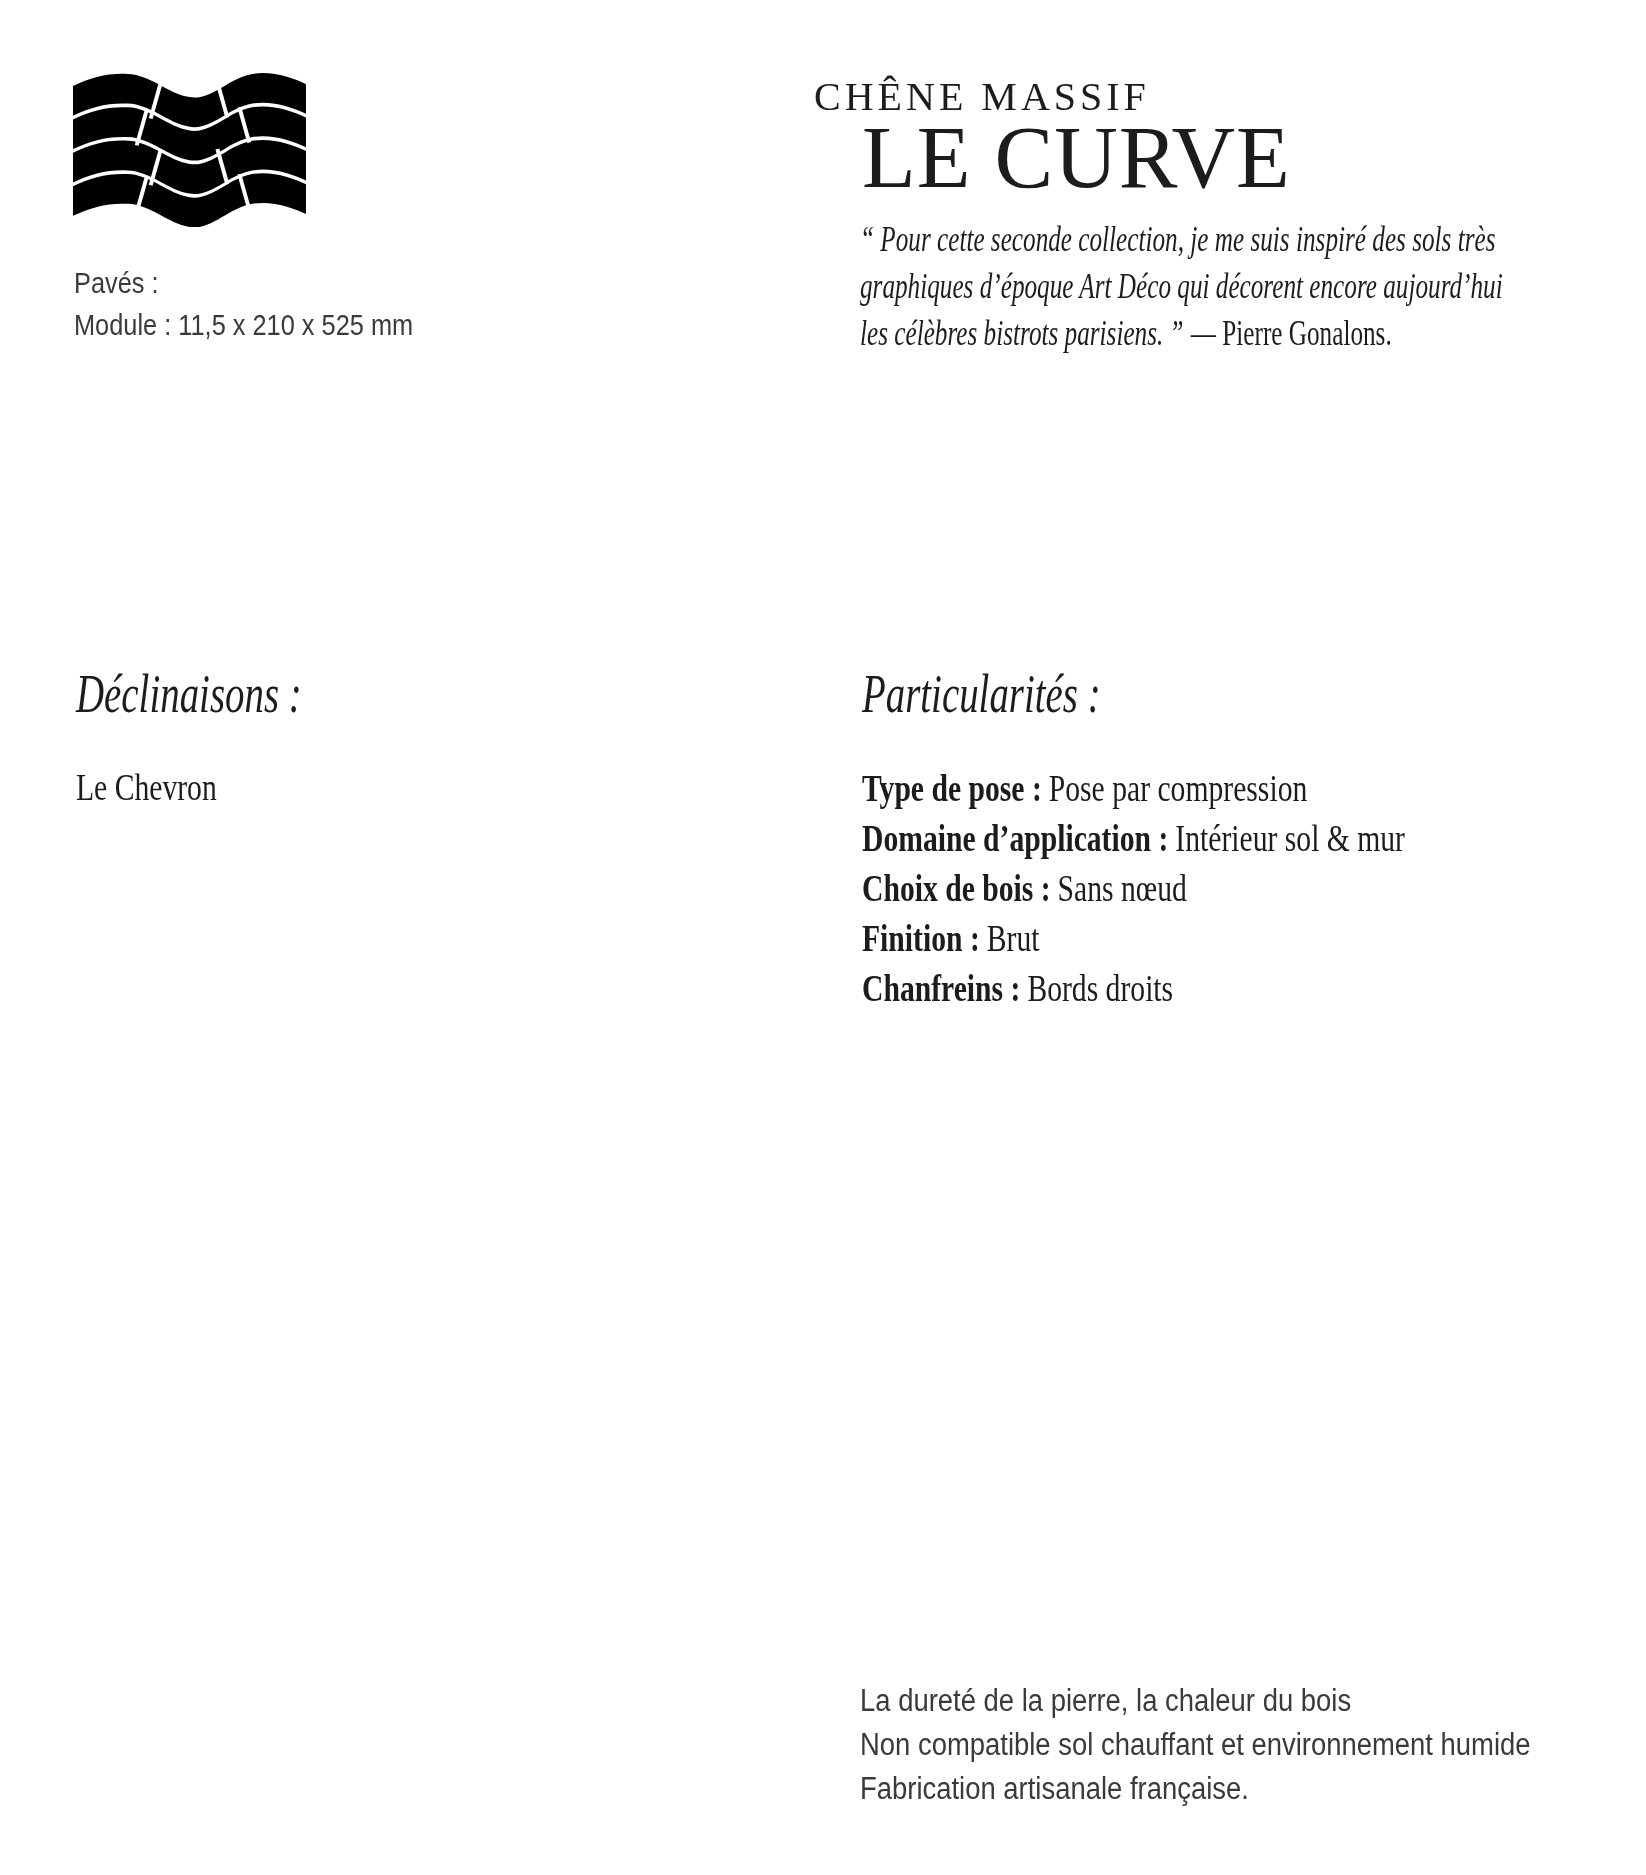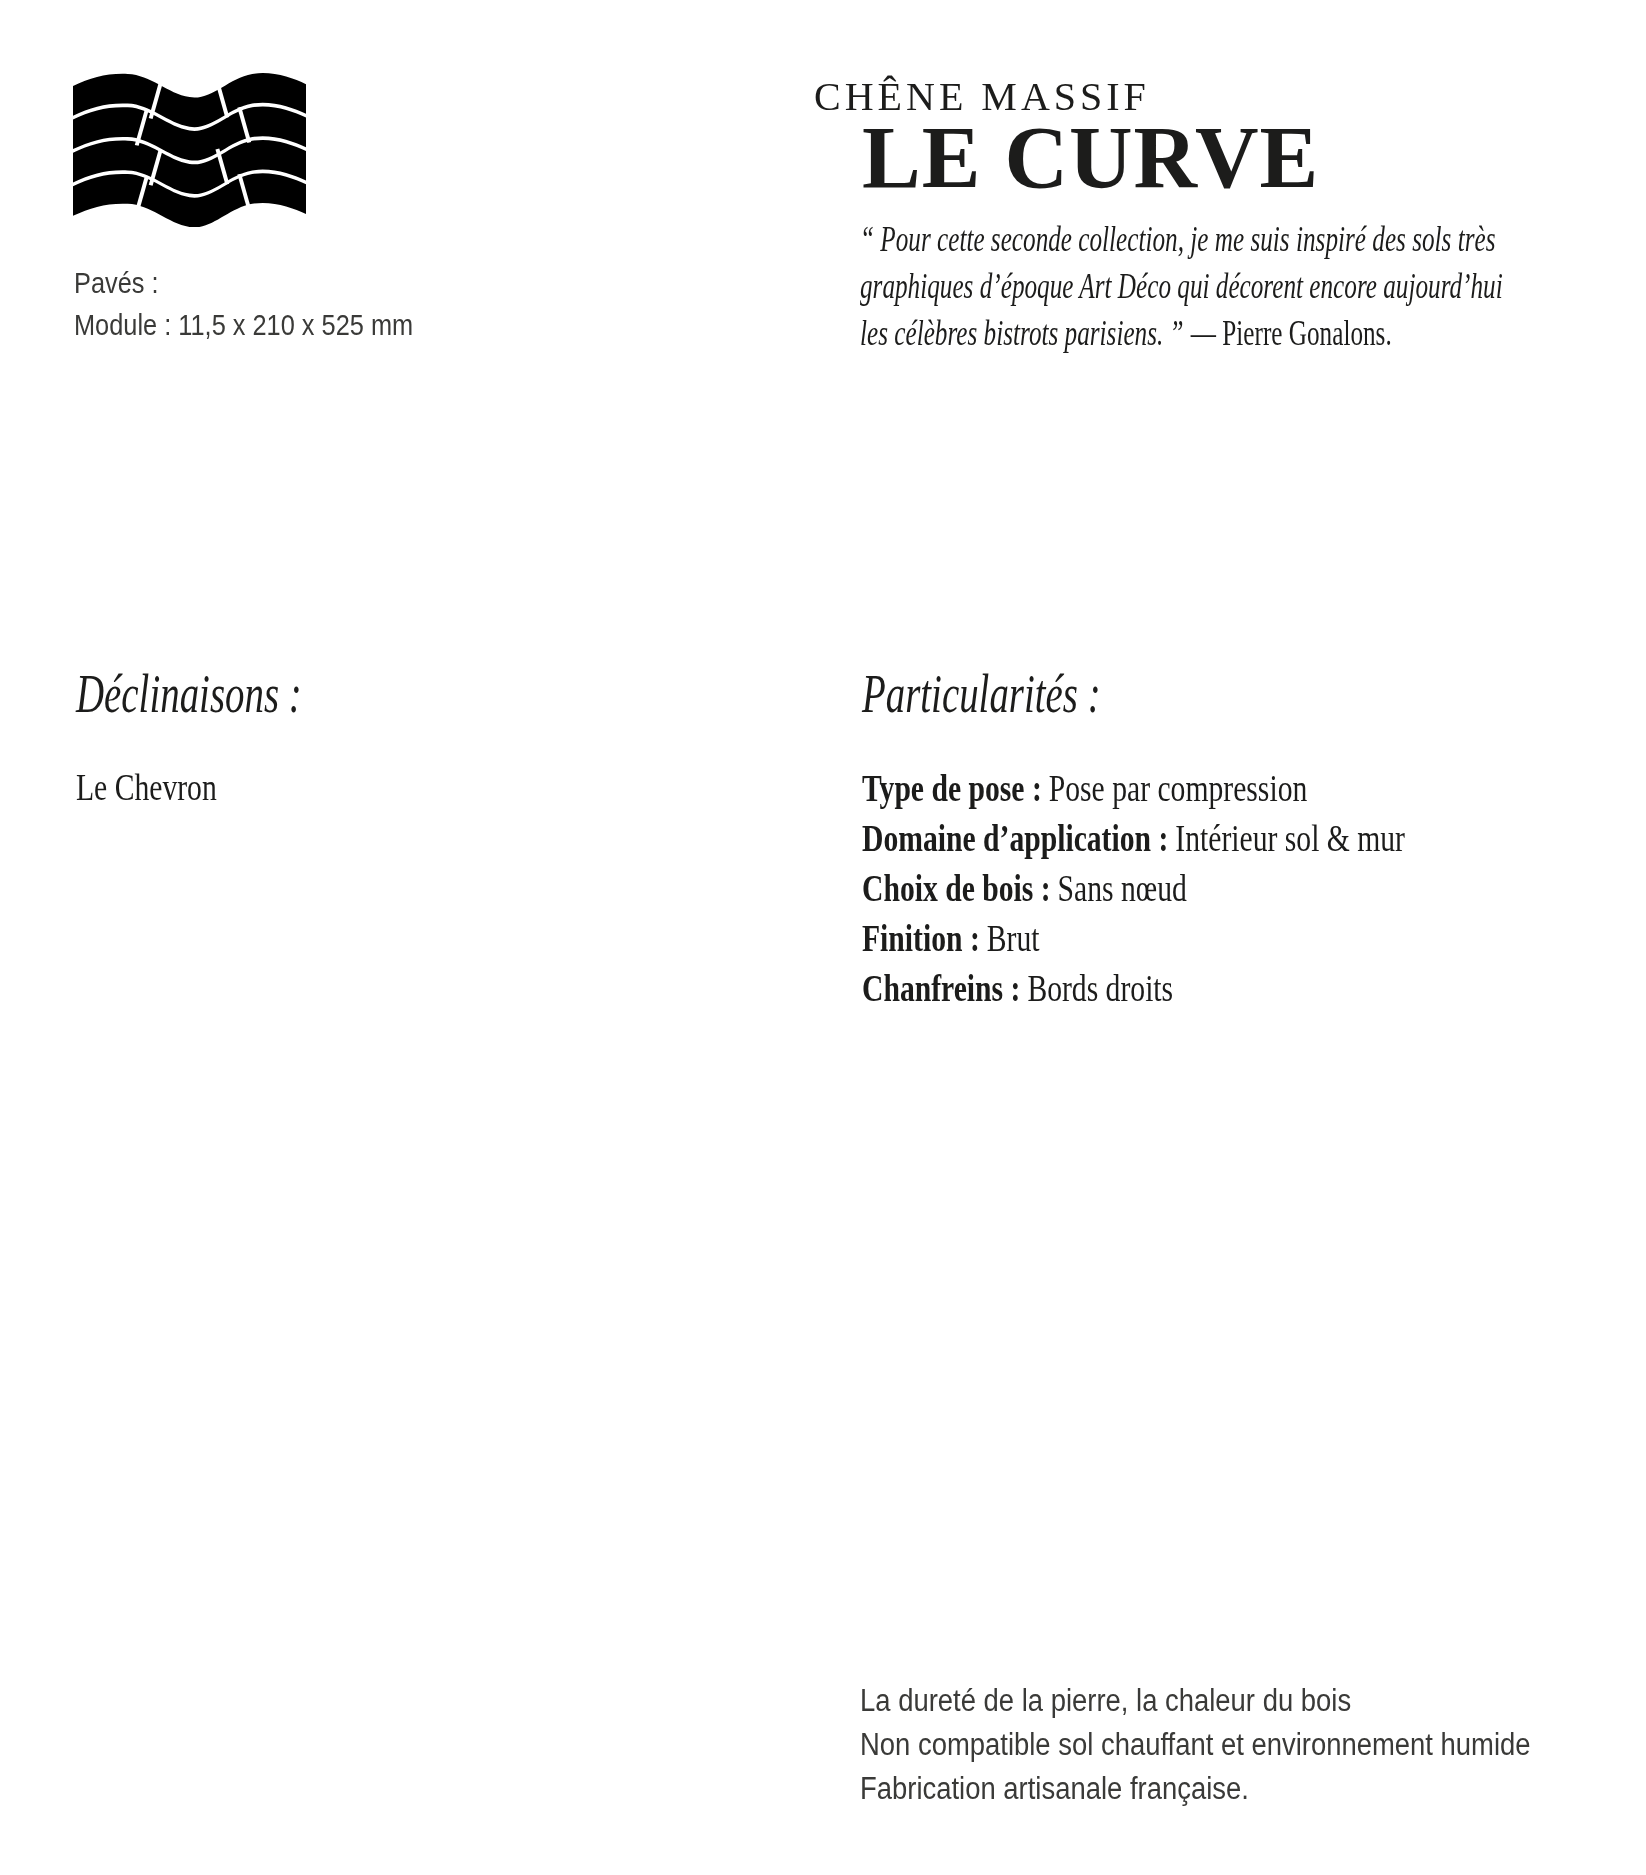--- a/index.html
+++ b/index.html
@@ -25,21 +25,21 @@
   }
 
   
   #collection-label {
     left:814px; top:77px;
     font-size:40px; letter-spacing:4px; line-height:1;
   }
   #product-title {
     left:862px; top:114px;
     font-size:88px; letter-spacing:1px; line-height:1;
-    font-weight:700;
+    font-weight:400;
     margin:0;
   }
 
   
   #quote {
     left:860px; top:216px;
     width:1010px;
     font-size:35px; line-height:47px;
     font-style:italic;
     transform:scaleX(.72);

